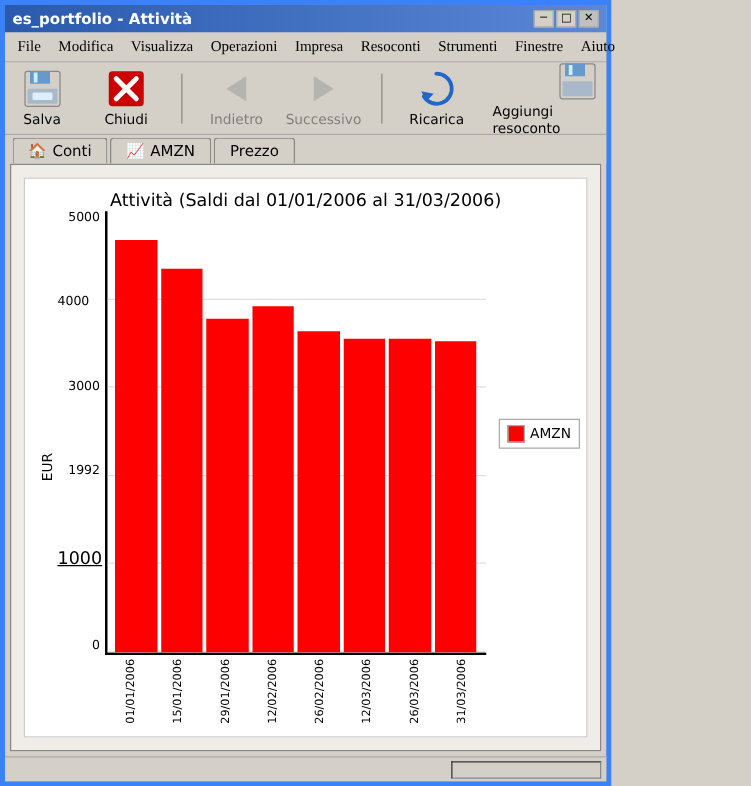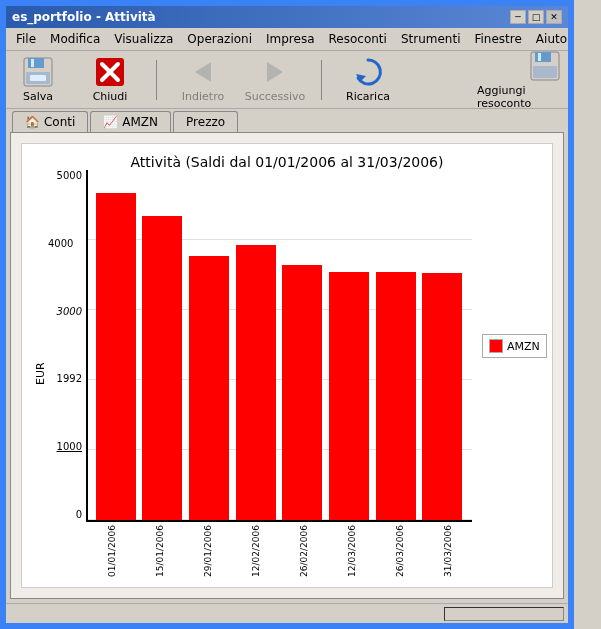--- a/index.html
+++ b/index.html
@@ -5,24 +5,24 @@
     * { margin: 0; padding: 0; box-sizing: border-box; }
     body {
       font-family: 'DejaVu Sans', 'Helvetica', sans-serif;
       font-size: 12px;
       background: #d4d0c8;
       width: 601px;
       height: 629px;
       overflow: hidden;
     }
     .window {
-      width: 574px;
+      width: 489px;
       height: 629px;
       background: #d4d0c8;
-      border: 6px solid #3b82f6;
+      border: 4px solid #3b82f6;
       display: flex;
       flex-direction: column;
     }
     .title-bar {
       background: linear-gradient(to right, #2a5aad, #5b87d6);
       color: white;
       padding: 3px 6px;
       display: flex;
       align-items: center;
       justify-content: space-between;
@@ -57,20 +57,21 @@
       padding: 2px 4px;
       gap: 2px;
       border-bottom: 1px solid #aaa;
       flex-shrink: 0;
     }
     .menubar-item {
       padding: 2px 6px;
       cursor: pointer;
       font-size: 12px;
       color: black;
+      font-family: Liberation Serif, serif;
     }
     .toolbar {
       background: #d4d0c8;
       display: flex;
       align-items: center;
       padding: 2px 4px;
       gap: 16px;
       border-bottom: 1px solid #aaa;
       flex-shrink: 0;
       height: 58px;
@@ -360,23 +361,23 @@
 
         <div style="flex:1; display:flex; min-height:0;">
 
           <div class="y-axis-label">EUR</div>
 
           <div style="flex:1; display:flex; flex-direction:column; min-width:0;">
             <div style="flex:1; display:flex; min-height:0;">
 
               <div style="width:38px; display:flex; flex-direction:column-reverse; justify-content:space-between; padding-bottom:2px; position:relative;">
                 <span style="font-size:10px; text-align:right; display:block; padding-right:4px;">0</span>
-                <span style="font-size:10px; text-align:right; display:block; padding-right:4px;text-decoration:underline;">1000</span>
+                <span style="font-size:14px; text-align:right; display:block; padding-right:4px;text-decoration:underline;">1000</span>
                 <span style="font-size:10px; text-align:right; display:block; padding-right:4px;">1992</span>
-                <span style="font-size:10px; text-align:right; display:block; padding-right:4px;font-style:italic;">3000</span>
+                <span style="font-size:10px; text-align:right; display:block; padding-right:4px;">3000</span>
                 <span style="font-size:10px; text-align:left; display:block; padding-right:9px;">4000</span>
                 <span style="font-size:10px; text-align:right; display:block; padding-right:4px;">5000</span>
               </div>
 
               <div style="flex:1; border-left:2px solid black; border-bottom:2px solid black; position:relative; overflow:hidden;">
 
                 <div class="gridline" style="bottom:0%;"></div>
                 <div class="gridline" style="bottom:20%;"></div>
                 <div class="gridline" style="bottom:40%;"></div>
                 <div class="gridline" style="bottom:60%;"></div>

